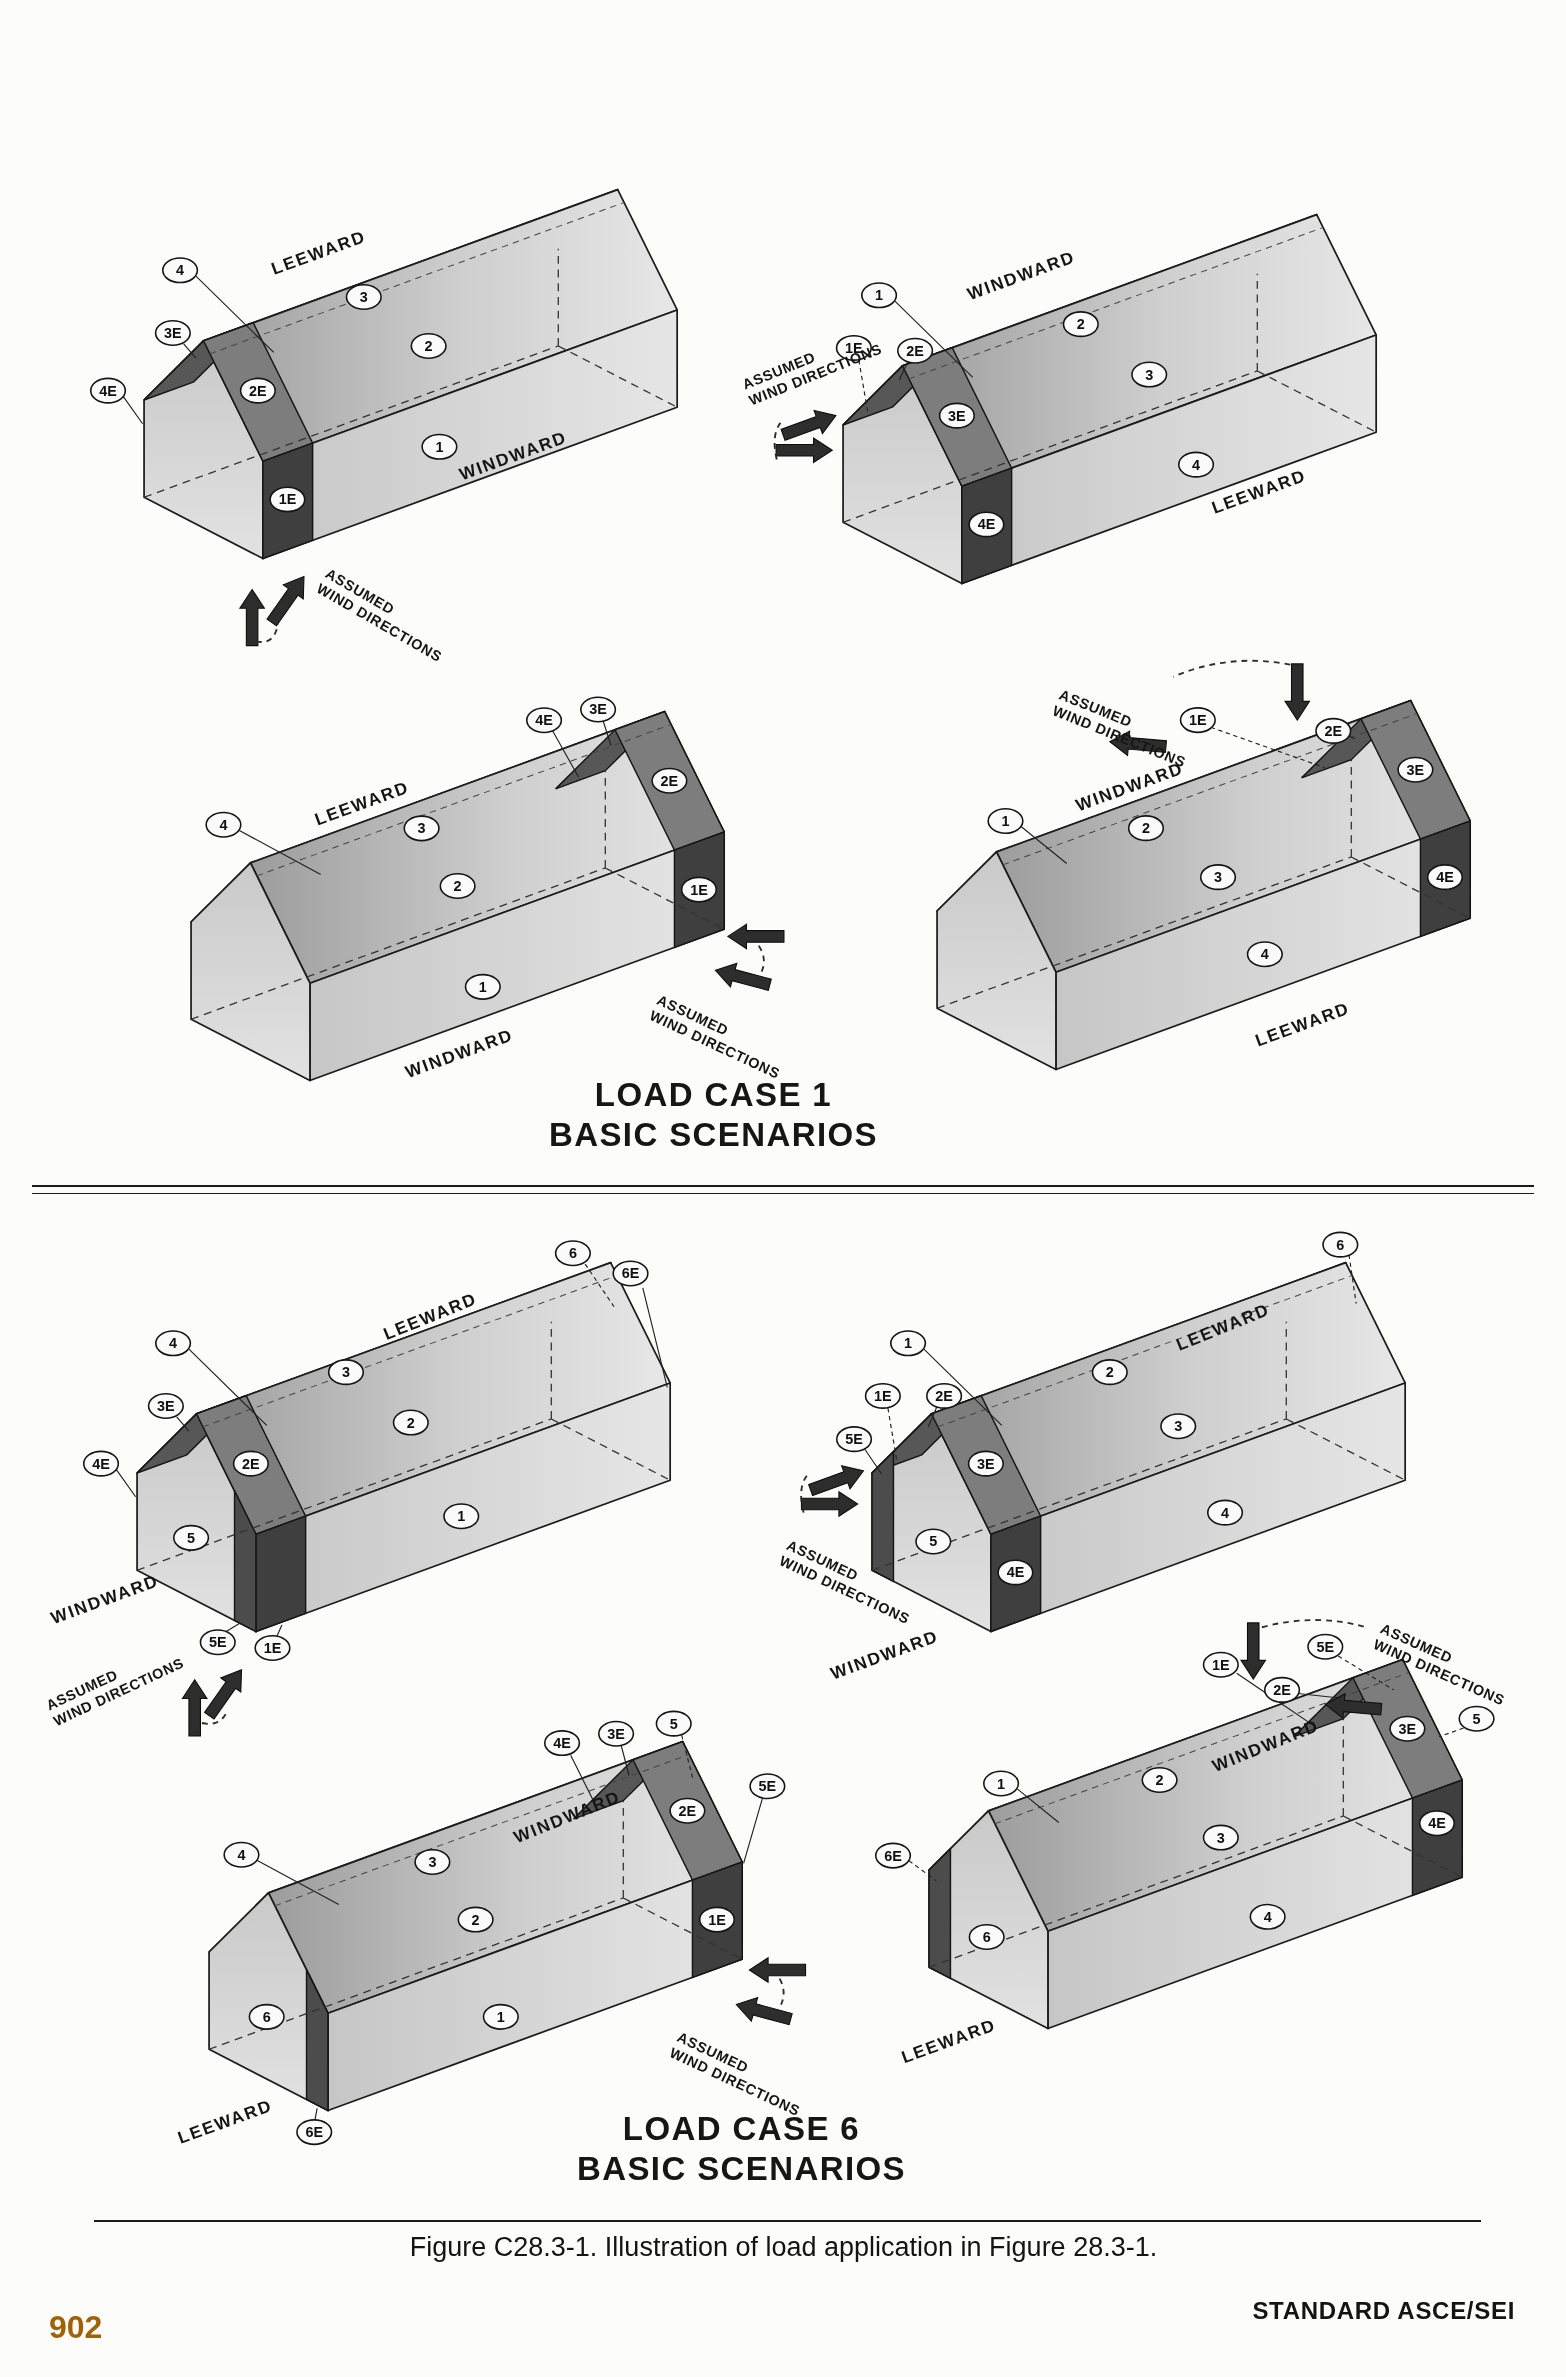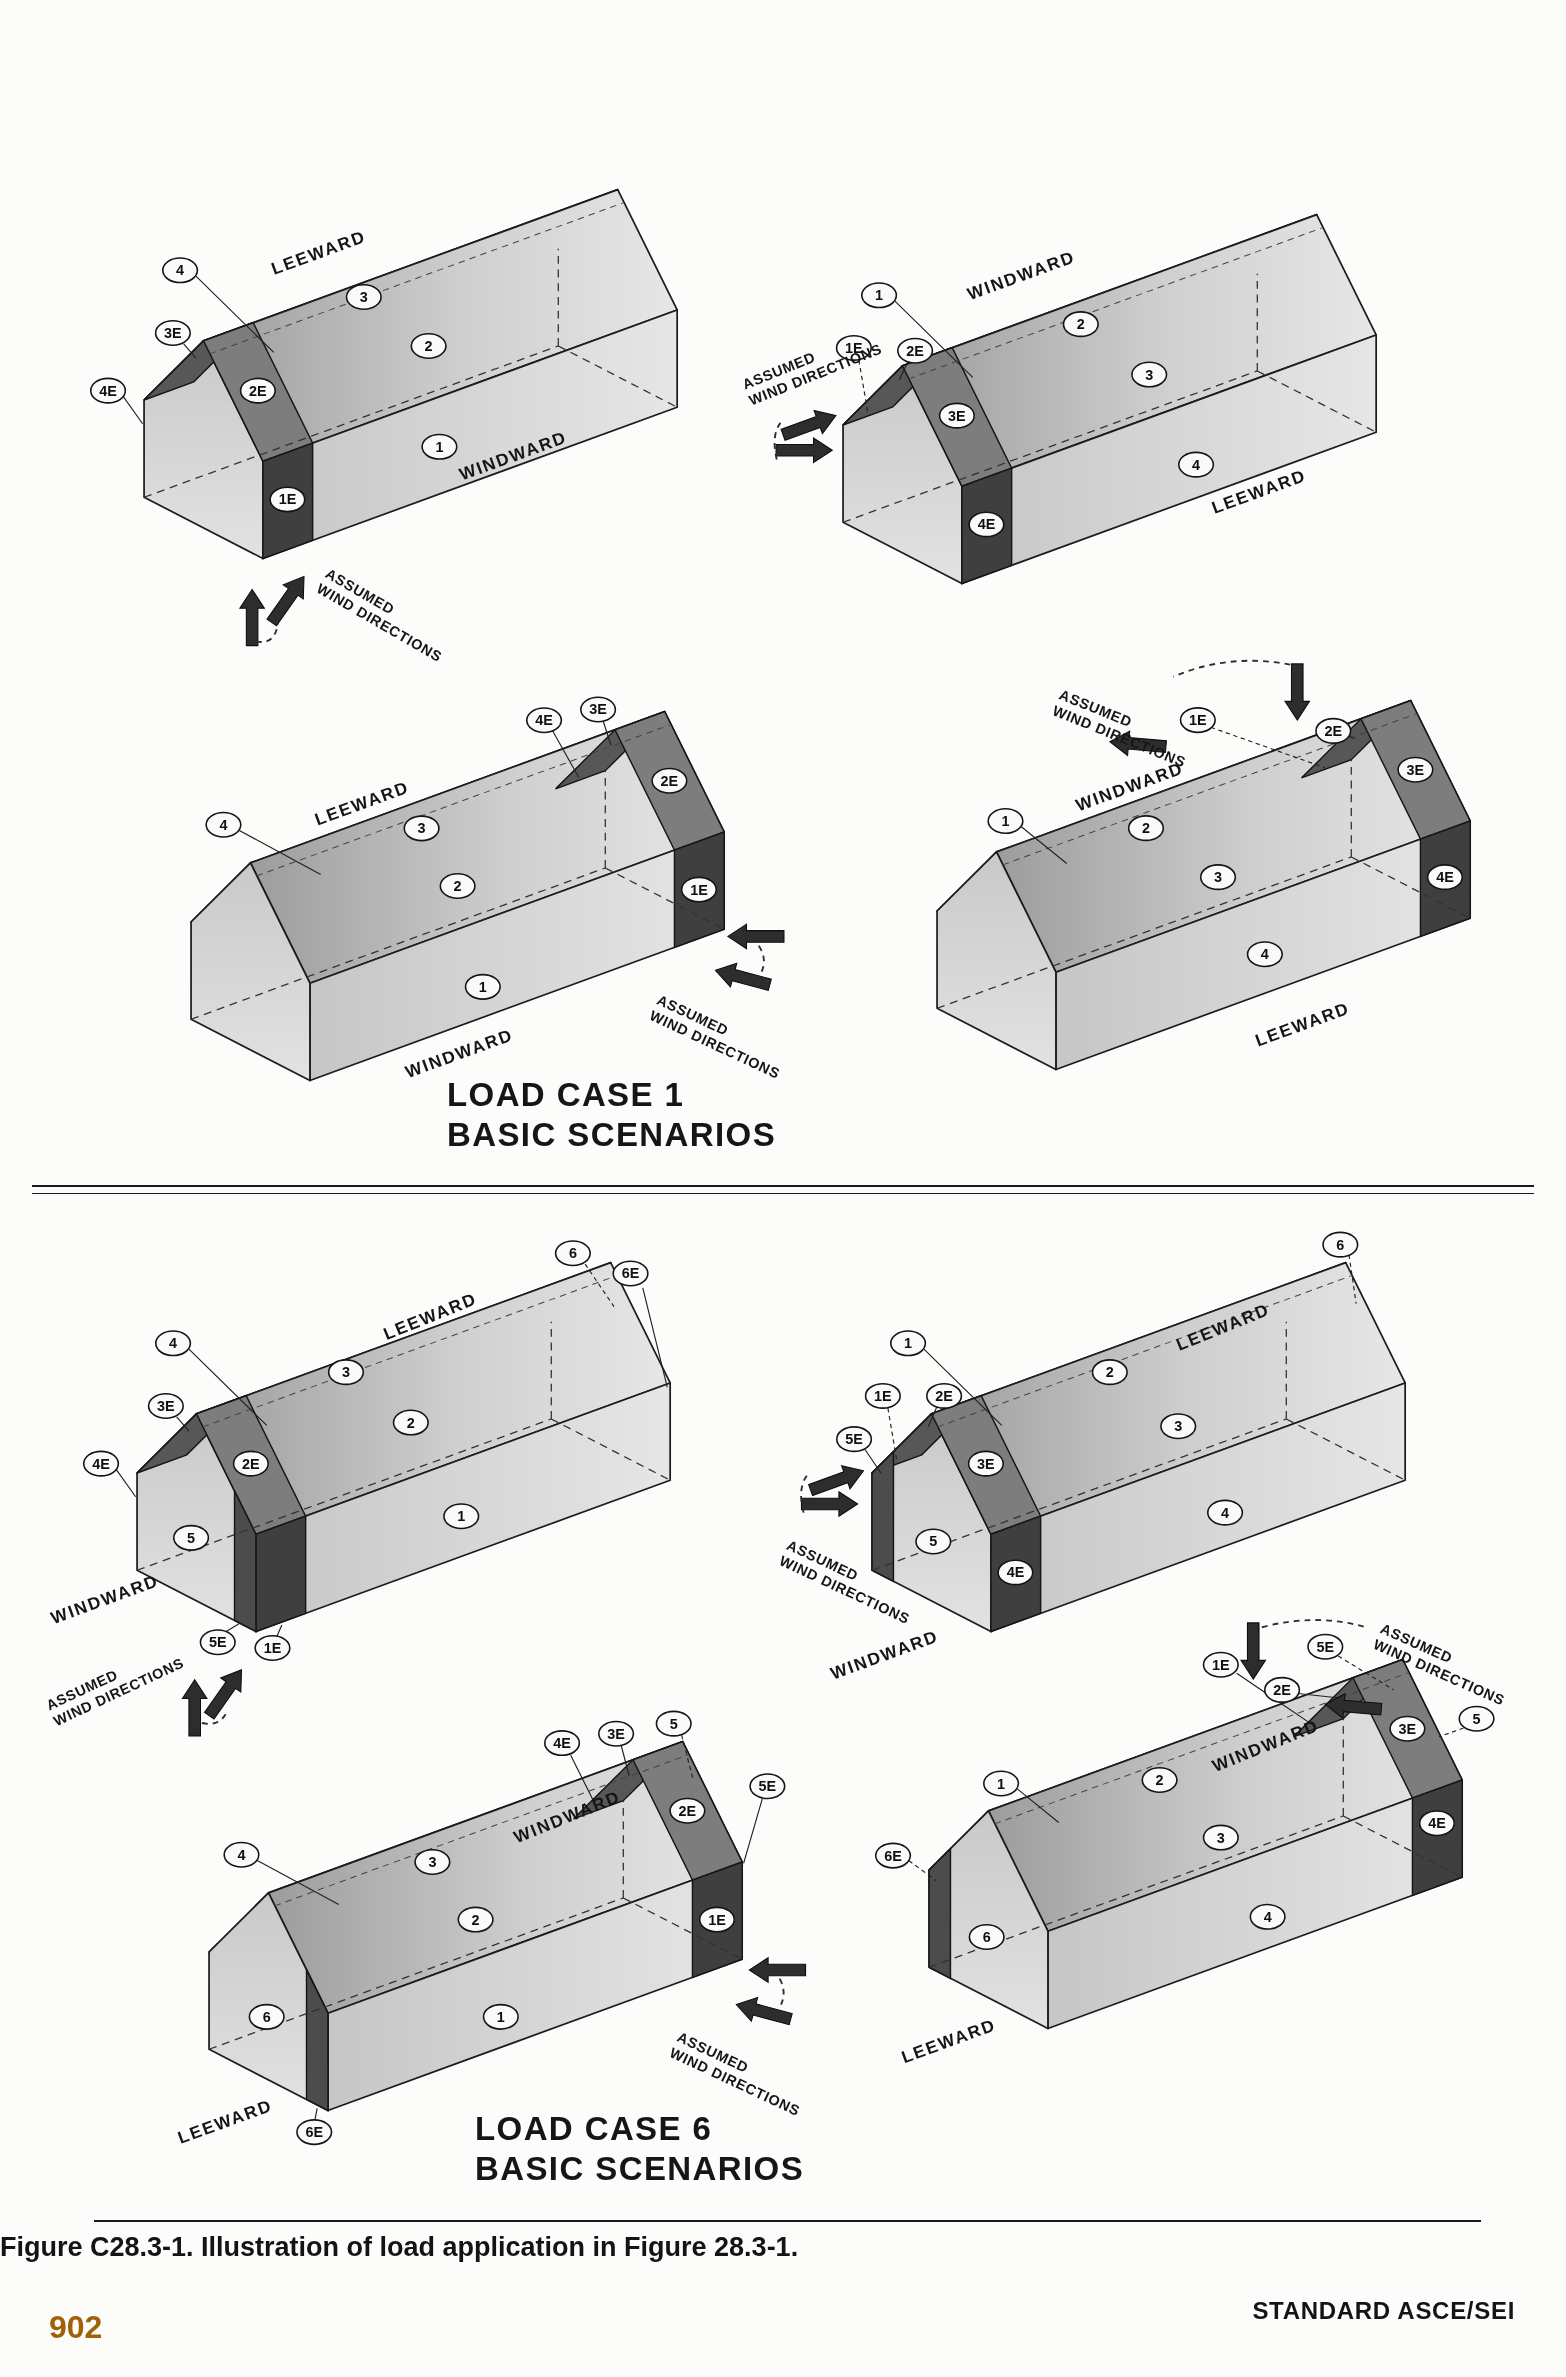--- a/index.html
+++ b/index.html
@@ -17,24 +17,24 @@
   .hid{fill:none;stroke:#333;stroke-width:1.8;stroke-dasharray:11 8}
   .hid2{fill:none;stroke:#444;stroke-width:1.4;stroke-dasharray:9 7}
   .ldr{fill:none;stroke:#222;stroke-width:1.6}
   .ldrd{fill:none;stroke:#222;stroke-width:1.6;stroke-dasharray:6 5}
   .zc{fill:#fafafa;stroke:#151515;stroke-width:2.2}
   .zt{font:700 20px "Liberation Sans",sans-serif;fill:#101010;text-anchor:middle;dominant-baseline:central}
   .dirlab{font:700 24px "Liberation Sans",sans-serif;fill:#151515;letter-spacing:2.5px;text-anchor:middle}
   .awd text{font:700 20px "Liberation Sans",sans-serif;fill:#151515;letter-spacing:1px}
   .arr{fill:#2d2d2d;stroke:#0e0e0e;stroke-width:1.5}
   .arc{fill:none;stroke:#2d2d2d;stroke-width:2.6;stroke-dasharray:8 7}
-  .case-title{position:absolute;text-align:left;font-weight:700;font-size:33px;
+  .case-title{position:absolute;text-align:center;font-weight:700;font-size:33px;
               letter-spacing:1.4px;line-height:1.22;color:#161616}
   .rule{position:absolute;background:#1a1a1a}
-  .caption{position:absolute;left:0;width:1567px;text-align:left;font-weight:700;font-size:27px;color:#141414}
+  .caption{position:absolute;left:0;width:1567px;text-align:center;font-weight:400;font-size:27px;color:#141414}
   .pageno{position:absolute;font-weight:700;font-size:32px;color:#a16207}
   .stdlbl{position:absolute;font-weight:700;font-size:24px;color:#141414;letter-spacing:0.7px}
 </style>
 </head>
 <body>
 
 <div class="page">
 
 <svg width="0" height="0" style="position:absolute" aria-hidden="true">
   <defs>

